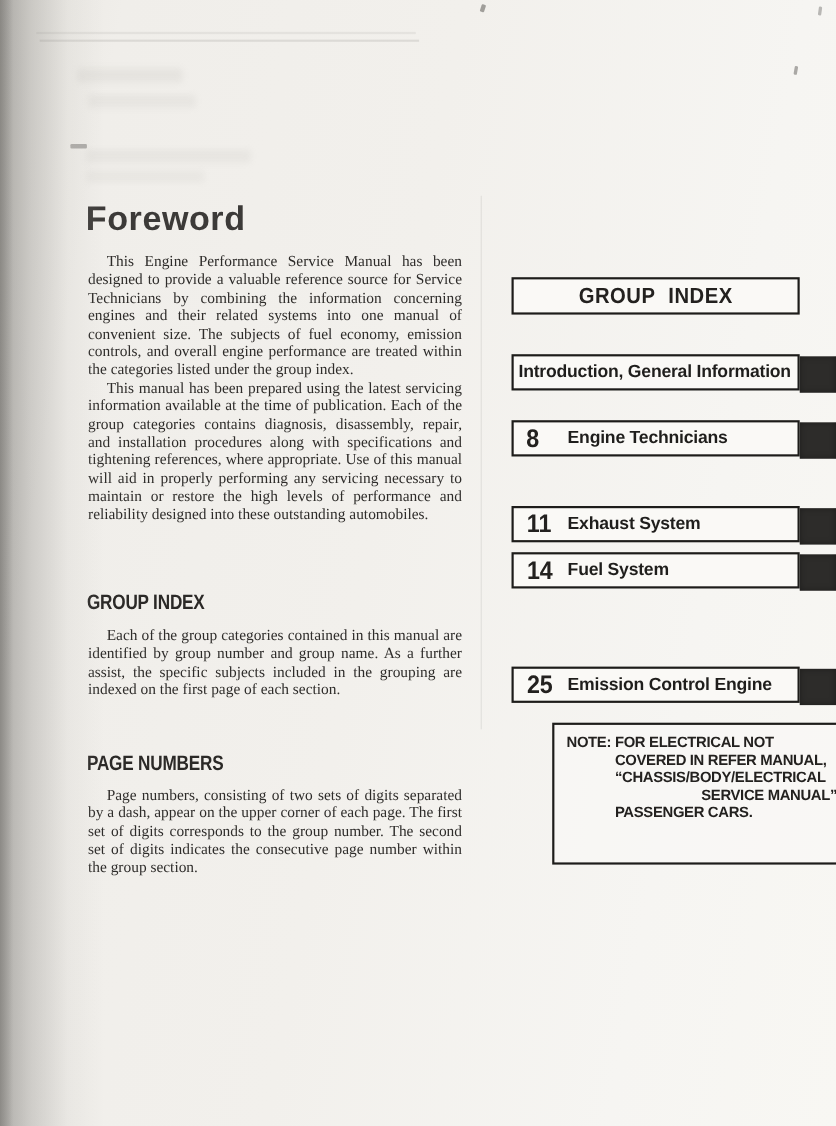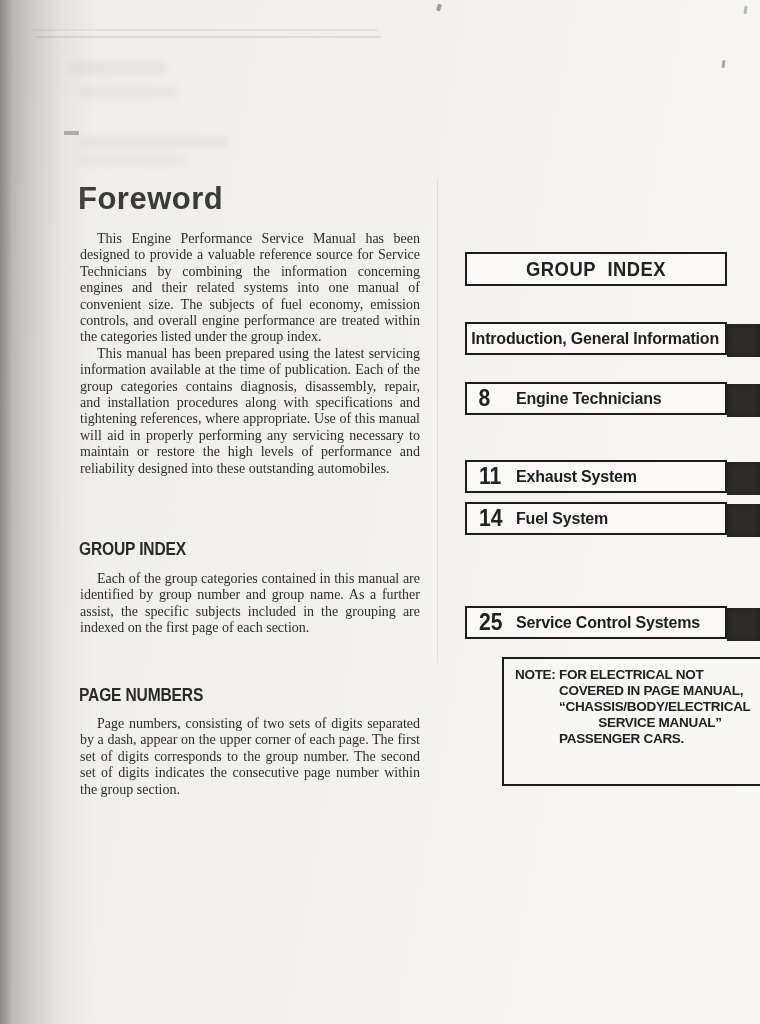--- a/index.html
+++ b/index.html
@@ -93,21 +93,21 @@
   .note-label{
     flex:0 0 44px;
     font-size:13.5px;font-weight:700;color:#23211f;line-height:16px;
     letter-spacing:-.3px;
   }
   .note-lines{flex:1;}
   .note-lines div{
     font-size:13.5px;font-weight:700;color:#23211f;line-height:16px;
     letter-spacing:-.3px;white-space:nowrap;
   }
-  .note-lines div.center{text-align:center;white-space:normal;}
+  .note-lines div.center{text-align:right;white-space:normal;}
 </style>
 </head>
 <body>
 
 <div class="page">
 
   <div class="gline" style="left:33px;top:29px;width:345px;height:2px;opacity:.12;"></div>
   <div class="gline" style="left:36px;top:36px;width:345px;height:2px;opacity:.20;"></div>
   <div class="ghost" style="left:70px;top:62px;width:96px;height:13px;opacity:.14;"></div>
   <div class="ghost" style="left:80px;top:86px;width:98px;height:12px;opacity:.12;"></div>
@@ -158,29 +158,29 @@
   </div>
 
   <div class="gi-row" style="top:502px;">
     <span class="gi-num">14</span>
     <span class="gi-label">Fuel System</span>
     <span class="gi-tab"></span>
   </div>
 
   <div class="gi-row" style="top:588px;margin-top:18px;">
     <span class="gi-num">25</span>
-    <span class="gi-label">Service Control Systems</span>
+    <span class="gi-label">Emission Control Engine</span>
     <span class="gi-tab"></span>
   </div>
 
   <div class="note">
     <span class="note-label">NOTE:</span>
     <div class="note-lines">
       <div>FOR ELECTRICAL NOT</div>
-      <div>COVERED IN PAGE MANUAL,</div>
+      <div>COVERED IN REFER MANUAL,</div>
       <div>“CHASSIS/BODY/ELECTRICAL</div>
       <div class="center">SERVICE MANUAL”</div>
       <div>PASSENGER CARS.</div>
     </div>
   </div>
 
   <div class="spine"></div>
   <div class="spine-dark"></div>
 
 </div>

